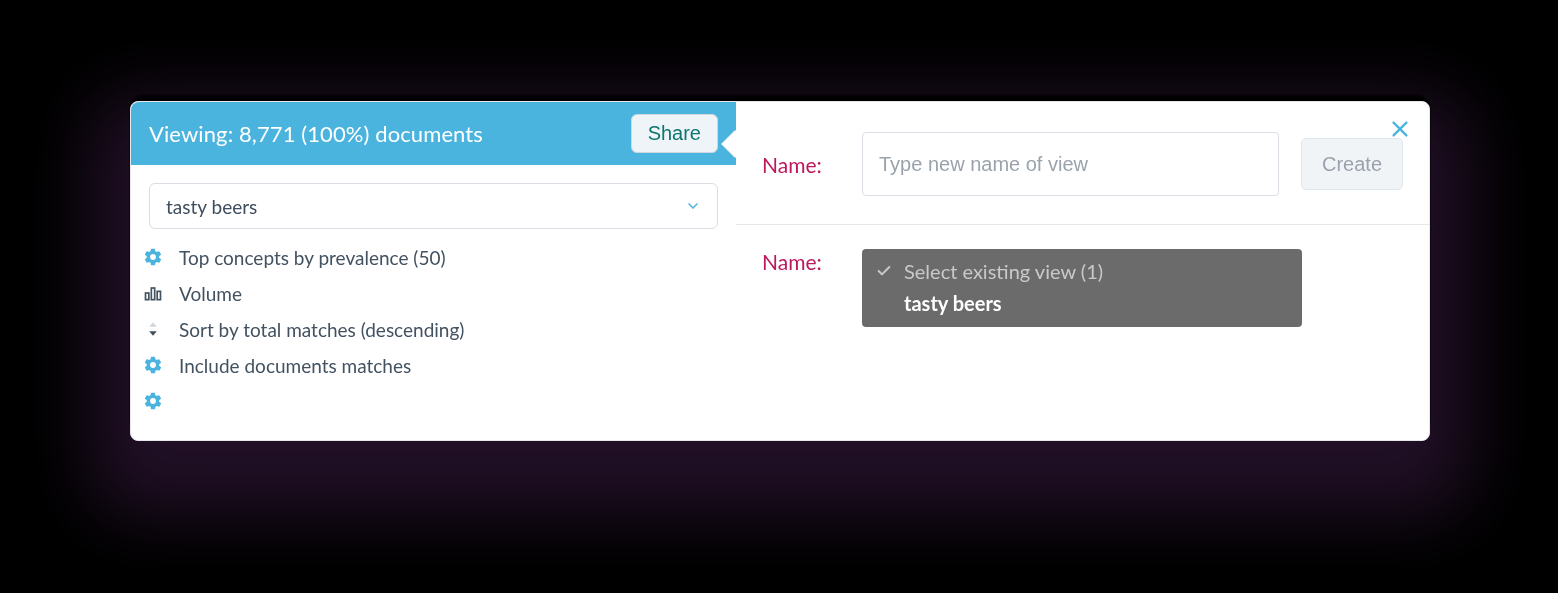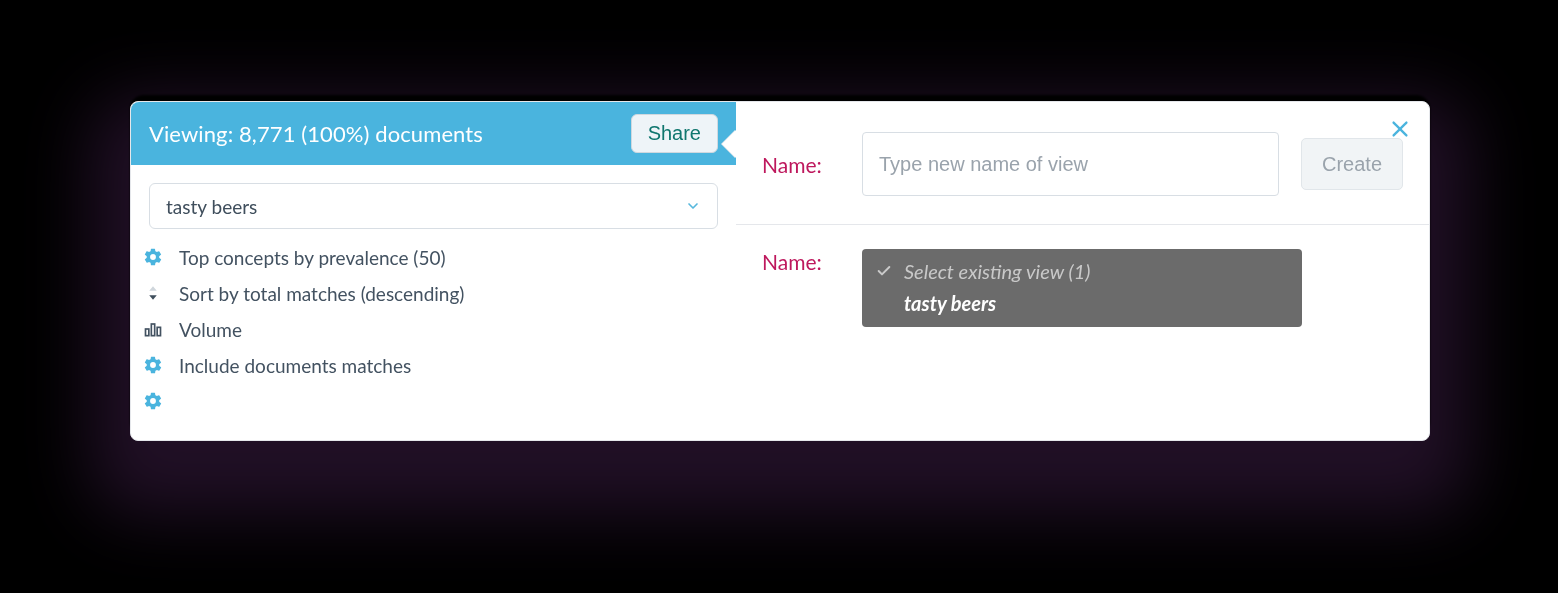--- a/index.html
+++ b/index.html
@@ -177,21 +177,20 @@
     padding: 24px 26px;
     gap: 22px;
   }
   .edit-select {
     width: 440px;
     background: #6b6b6b;
     color: #fff;
     border-radius: 4px;
     overflow: hidden;
     font-size: 20px;
-    font-style: italic;
   }
   .edit-select-placeholder {
     color: #c9c9c9;
     padding: 10px 16px 4px 42px;
     position: relative;
     cursor: pointer;
   }
   .edit-select-placeholder .check {
     position: absolute;
     left: 14px;
@@ -232,38 +231,38 @@
         <div class="config-row">
           <span class="icon-slot gear">
             <svg width="20" height="20" viewBox="0 0 24 24" fill="currentColor">
                 <path d="M19.4 13a7.5 7.5 0 0 0 .1-1 7.5 7.5 0 0 0-.1-1l2.1-1.6a.5.5 0 0 0 .1-.7l-2-3.4a.5.5 0 0 0-.6-.2l-2.5 1a7.3 7.3 0 0 0-1.7-1l-.4-2.6A.5.5 0 0 0 14 2h-4a.5.5 0 0 0-.5.4l-.4 2.6a7.3 7.3 0 0 0-1.7 1l-2.5-1a.5.5 0 0 0-.6.2l-2 3.4a.5.5 0 0 0 .1.7L4.5 11a7.5 7.5 0 0 0 0 2l-2.1 1.6a.5.5 0 0 0-.1.7l2 3.4a.5.5 0 0 0 .6.2l2.5-1a7.3 7.3 0 0 0 1.7 1l.4 2.6a.5.5 0 0 0 .5.4h4a.5.5 0 0 0 .5-.4l.4-2.6a7.3 7.3 0 0 0 1.7-1l2.5 1a.5.5 0 0 0 .6-.2l2-3.4a.5.5 0 0 0-.1-.7ZM12 15.5A3.5 3.5 0 1 1 15.5 12 3.5 3.5 0 0 1 12 15.5Z"></path>
               </svg>
           </span>
           <span>Top concepts by prevalence (50)</span>
         </div>
 
         <div class="config-row">
-          <span class="icon-slot sort-icon">
-            <svg width="18" height="18" viewBox="0 0 24 24">
-                <path d="M12 3l5 6H7z" fill="#cfd6dc"></path>
-                <path d="M12 21l-5-6h10z" fill="#3f4e5c"></path>
-              </svg>
-          </span>
-          <span>Sort by total matches (descending)</span>
-        </div>
-
-        <div class="config-row">
           <span class="icon-slot" style="color:#435261">
             <svg width="20" height="20" viewBox="0 0 24 24" fill="none" stroke="currentColor" stroke-width="2" stroke-linecap="round">
                 <rect x="3" y="12" width="4" height="8"></rect>
                 <rect x="10" y="6" width="4" height="14"></rect>
                 <rect x="17" y="10" width="4" height="10"></rect>
               </svg>
           </span>
           <span>Volume</span>
+        </div>
+
+        <div class="config-row">
+          <span class="icon-slot sort-icon">
+            <svg width="18" height="18" viewBox="0 0 24 24">
+                <path d="M12 3l5 6H7z" fill="#cfd6dc"></path>
+                <path d="M12 21l-5-6h10z" fill="#3f4e5c"></path>
+              </svg>
+          </span>
+          <span>Sort by total matches (descending)</span>
         </div>
 
         <div class="config-row">
           <span class="icon-slot gear">
             <svg width="20" height="20" viewBox="0 0 24 24" fill="currentColor">
                 <path d="M19.4 13a7.5 7.5 0 0 0 .1-1 7.5 7.5 0 0 0-.1-1l2.1-1.6a.5.5 0 0 0 .1-.7l-2-3.4a.5.5 0 0 0-.6-.2l-2.5 1a7.3 7.3 0 0 0-1.7-1l-.4-2.6A.5.5 0 0 0 14 2h-4a.5.5 0 0 0-.5.4l-.4 2.6a7.3 7.3 0 0 0-1.7 1l-2.5-1a.5.5 0 0 0-.6.2l-2 3.4a.5.5 0 0 0 .1.7L4.5 11a7.5 7.5 0 0 0 0 2l-2.1 1.6a.5.5 0 0 0-.1.7l2 3.4a.5.5 0 0 0 .6.2l2.5-1a7.3 7.3 0 0 0 1.7 1l.4 2.6a.5.5 0 0 0 .5.4h4a.5.5 0 0 0 .5-.4l.4-2.6a7.3 7.3 0 0 0 1.7-1l2.5 1a.5.5 0 0 0 .6-.2l2-3.4a.5.5 0 0 0-.1-.7ZM12 15.5A3.5 3.5 0 1 1 15.5 12 3.5 3.5 0 0 1 12 15.5Z"></path>
               </svg>
           </span>
           <span>Include documents matches</span>
         </div>

